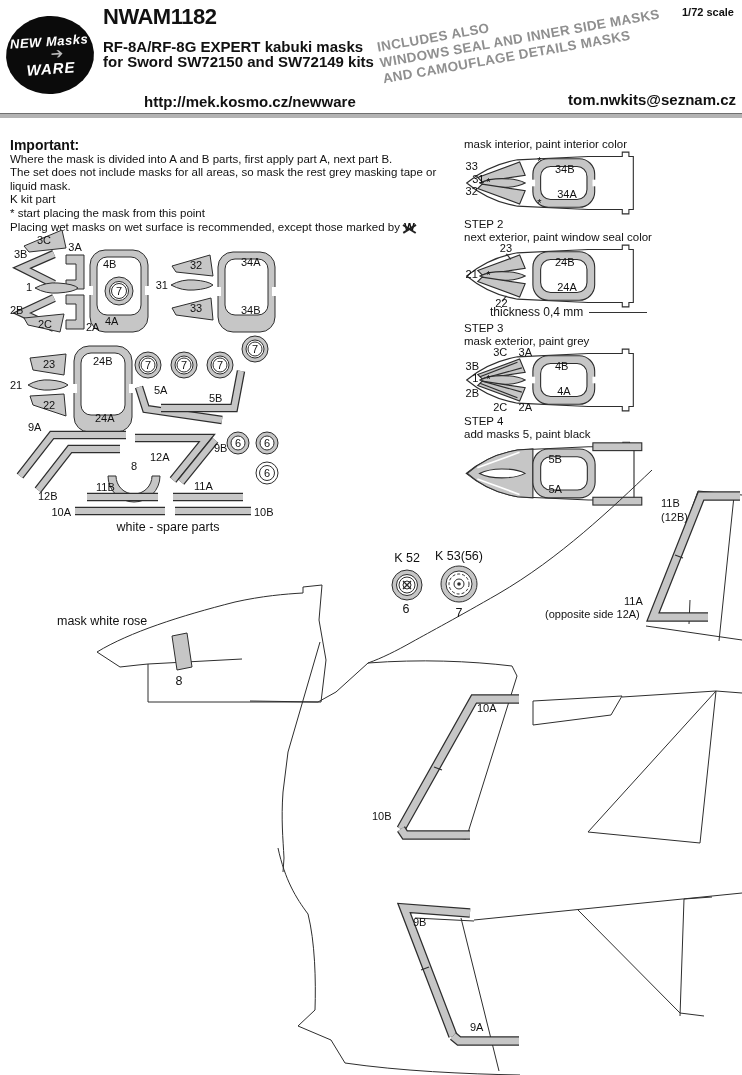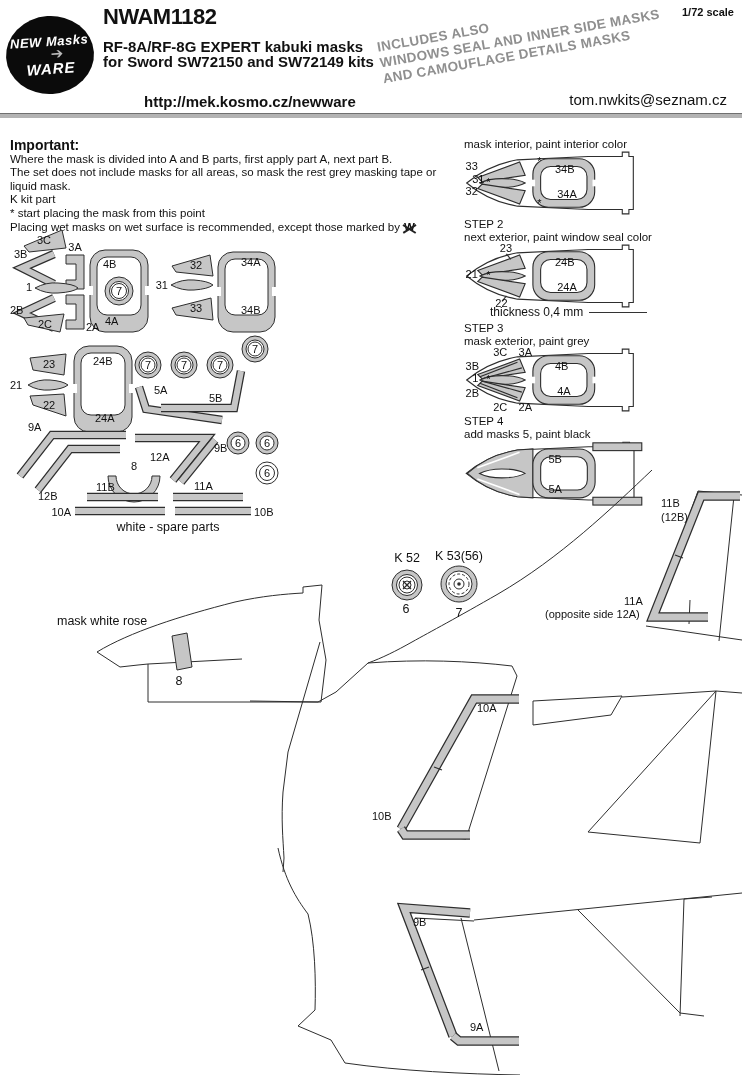--- a/index.html
+++ b/index.html
@@ -13,21 +13,21 @@
         border-radius:50%;display:flex;flex-direction:column;align-items:center;
         justify-content:center;color:#fff;transform:rotate(-4deg);}
   .logo .l1{font-style:italic;font-weight:700;font-size:13px;letter-spacing:.5px;}
   .logo .arr{color:#b9b9b9;font-size:15px;line-height:8px;margin:1px 0 2px 14px;}
   .logo .l2{font-style:italic;font-weight:700;font-size:15px;letter-spacing:1px;}
   .code{position:absolute;left:103px;top:4px;font-weight:700;font-size:22px;letter-spacing:-.5px;}
   .t1{position:absolute;left:103px;top:38px;font-weight:700;font-size:15px;text-align:center;}
   .t2{position:absolute;left:103px;top:53px;font-weight:700;font-size:15px;}
   .url{position:absolute;left:112px;top:93px;font-weight:700;font-size:15px;margin-left:32px;}
   .scale{position:absolute;right:8px;top:6px;font-weight:700;font-size:11px;}
-  .email{position:absolute;right:15px;top:91px;font-weight:400;font-size:15px;}
+  .email{position:absolute;right:6px;top:91px;font-weight:700;font-size:15px;}
   .inc{position:absolute;left:376px;top:40px;transform:rotate(-10deg);transform-origin:left top;
        color:#8f8f8f;font-weight:700;font-size:13.5px;line-height:16px;white-space:nowrap;
        letter-spacing:.3px;}
   
   .instr{position:absolute;left:10px;top:139px;width:452px;font-size:11.5px;line-height:13.5px;}
   .instr .h{font-weight:700;font-size:14px;}
   .wline{margin-top:1px;}
   .wsym{display:inline-block;position:relative;font-weight:700;padding:0 1px;}
   .wsym::before,.wsym::after{content:"";position:absolute;left:-1px;right:-1px;top:55%;
        height:1.5px;background:#222;}

